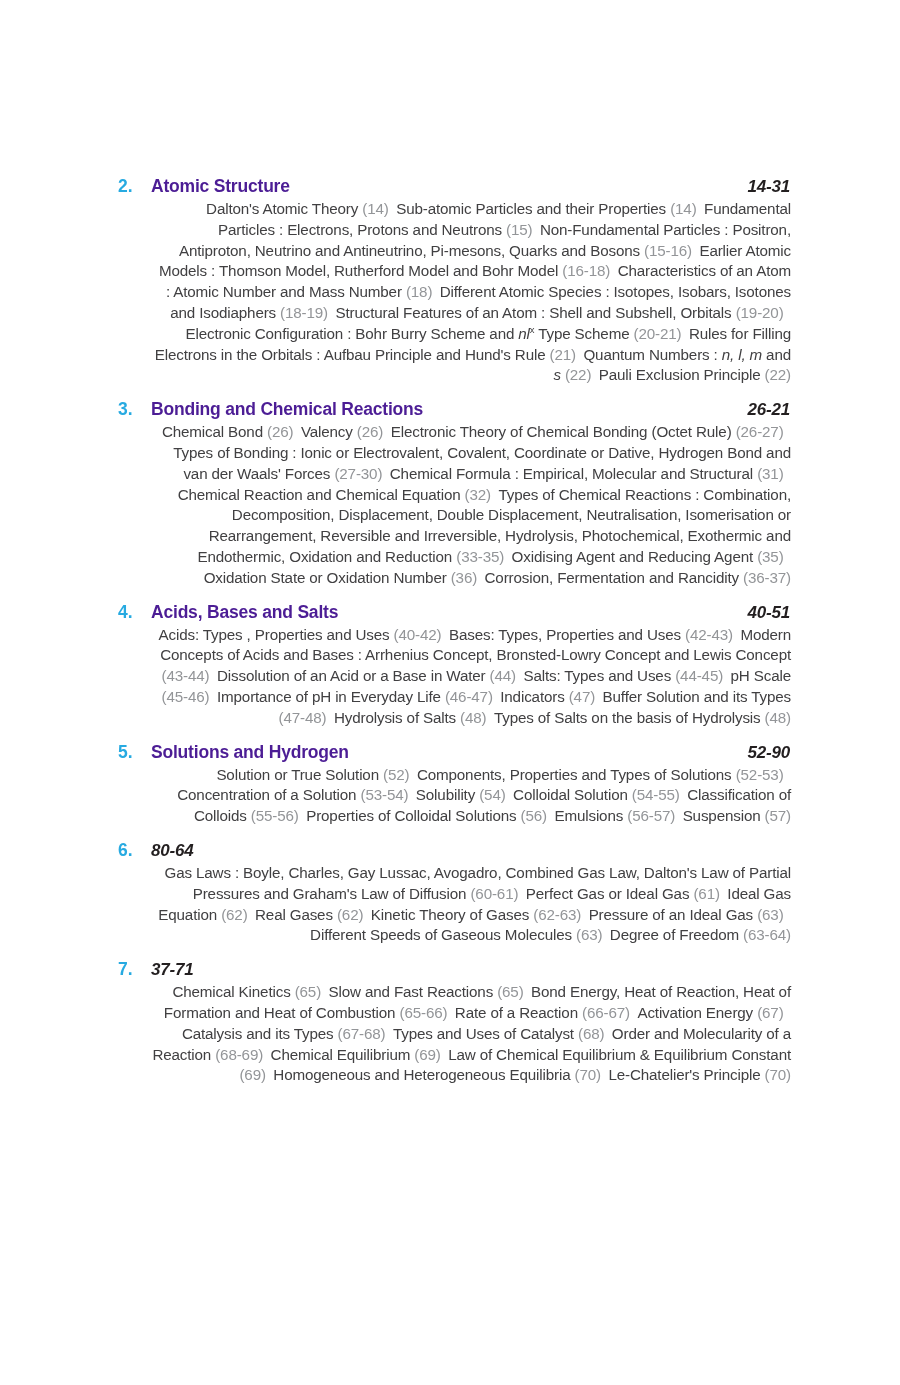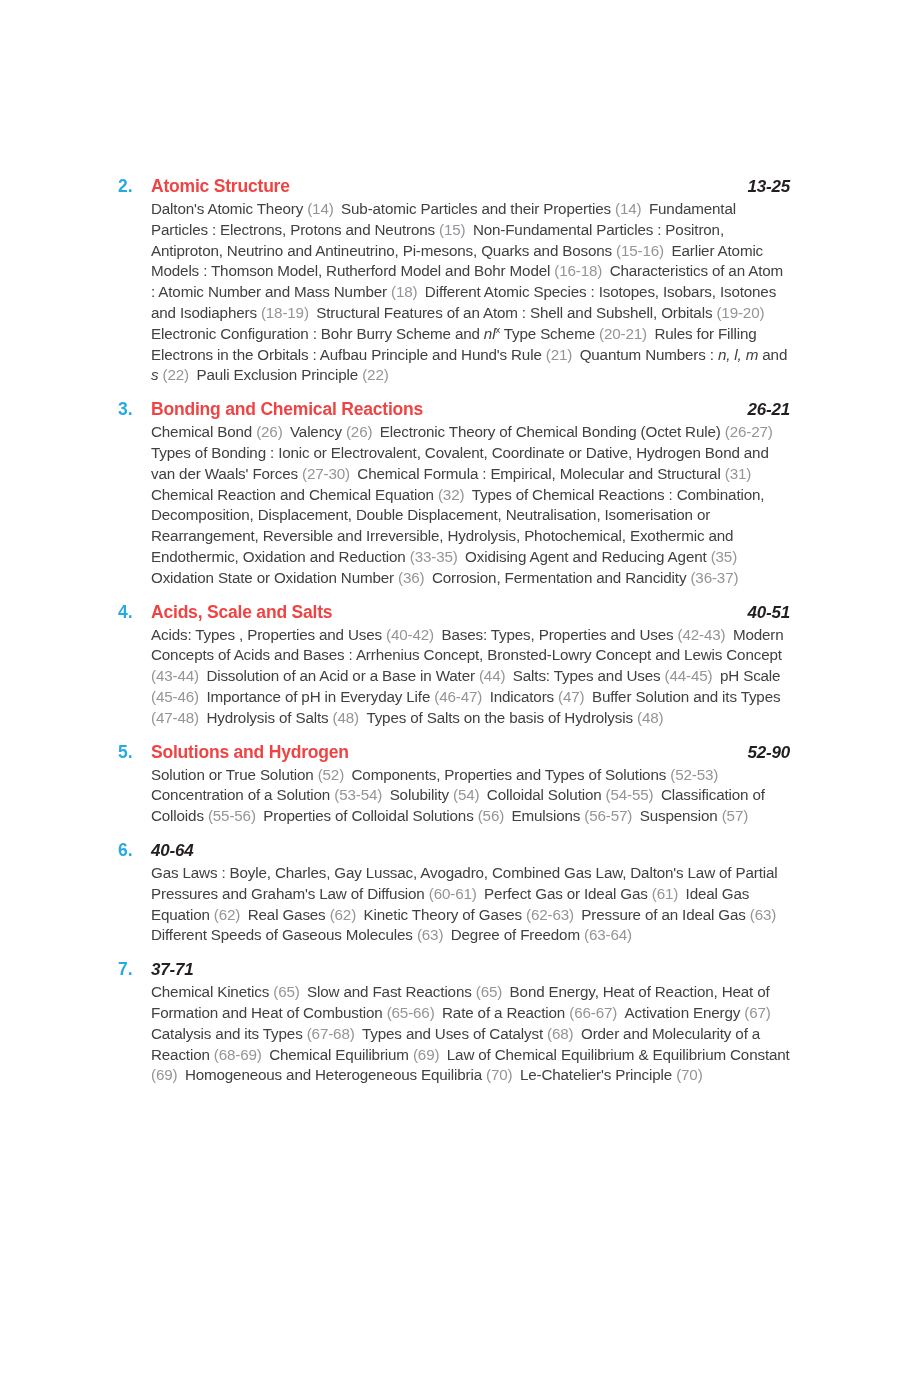--- a/index.html
+++ b/index.html
@@ -15,80 +15,80 @@
   .toc-section { margin-bottom:13px; }
   .sec-head {
     display:flex; align-items:baseline; margin-bottom:2px;
   }
   .sec-num {
     flex:0 0 33px; font-weight:bold; font-size:17.5px; line-height:21px;
     color:#27aae1;
   }
   .sec-title {
     flex:1 1 auto; font-weight:bold; font-size:17.5px; line-height:21px;
-    color:#ef4444; letter-spacing:-0.2px;
+    color:#4c1d95; letter-spacing:-0.2px;
   }
   .sec-pages {
     flex:0 0 auto; font-weight:bold; font-style:italic; font-size:17px;
     color:#231f20; letter-spacing:-0.2px;
   }
   .sec-topics {
     margin-left:33px; width:640px;
     font-size:15.2px; line-height:20.8px; color:#414042;
-    letter-spacing:-0.15px; text-align:left;
+    letter-spacing:-0.15px; text-align:right;
   }
   .sec-topics .topic { color:#414042; }
   .sec-topics .ref { color:#939598; }
   .sec-topics i { font-style:italic; }
   .sec-topics sup { font-size:0.62em; vertical-align:super; line-height:0; }
 </style>
 </head>
 <body>
 
 <main class="toc">
   <section class="toc-section">
     <div class="sec-head">
       <span class="sec-num">2.</span>
       <span class="sec-title">Atomic Structure</span>
-      <span class="sec-pages">13-25</span>
+      <span class="sec-pages">14-31</span>
     </div>
     <p class="sec-topics"><span class="topic"><span>Dalton's Atomic Theory</span> <span class="ref">(14)</span></span> <span class="topic"><span>Sub-atomic Particles and their Properties</span> <span class="ref">(14)</span></span> <span class="topic"><span>Fundamental Particles : Electrons, Protons and Neutrons</span> <span class="ref">(15)</span></span> <span class="topic"><span>Non-Fundamental Particles : Positron, Antiproton, Neutrino and Antineutrino, Pi-mesons, Quarks and Bosons</span> <span class="ref">(15-16)</span></span> <span class="topic"><span>Earlier Atomic Models : Thomson Model, Rutherford Model and Bohr Model</span> <span class="ref">(16-18)</span></span> <span class="topic"><span>Characteristics of an Atom : Atomic Number and Mass Number</span> <span class="ref">(18)</span></span> <span class="topic"><span>Different Atomic Species : Isotopes, Isobars, Isotones and Isodiaphers</span> <span class="ref">(18-19)</span></span> <span class="topic"><span>Structural Features of an Atom : Shell and Subshell, Orbitals</span> <span class="ref">(19-20)</span></span> <span class="topic"><span>Electronic Configuration : Bohr Burry Scheme and </span><i>nl</i><sup>x</sup><span> Type Scheme</span> <span class="ref">(20-21)</span></span> <span class="topic"><span>Rules for Filling Electrons in the Orbitals : Aufbau Principle and Hund's Rule</span> <span class="ref">(21)</span></span> <span class="topic"><span>Quantum Numbers : </span><i>n, l, m</i><span> and </span><i>s</i> <span class="ref">(22)</span></span> <span class="topic"><span>Pauli Exclusion Principle</span> <span class="ref">(22)</span></span></p>
   </section>
 
   <section class="toc-section">
     <div class="sec-head">
       <span class="sec-num">3.</span>
       <span class="sec-title">Bonding and Chemical Reactions</span>
       <span class="sec-pages">26-21</span>
     </div>
     <p class="sec-topics"><span class="topic"><span>Chemical Bond</span> <span class="ref">(26)</span></span> <span class="topic"><span>Valency</span> <span class="ref">(26)</span></span> <span class="topic"><span>Electronic Theory of Chemical Bonding (Octet Rule)</span> <span class="ref">(26-27)</span></span> <span class="topic"><span>Types of Bonding : Ionic or Electrovalent, Covalent, Coordinate or Dative, Hydrogen Bond and van der Waals' Forces</span> <span class="ref">(27-30)</span></span> <span class="topic"><span>Chemical Formula : Empirical, Molecular and Structural</span> <span class="ref">(31)</span></span> <span class="topic"><span>Chemical Reaction and Chemical Equation</span> <span class="ref">(32)</span></span> <span class="topic"><span>Types of Chemical Reactions : Combination, Decomposition, Displacement, Double Displacement, Neutralisation, Isomerisation or Rearrangement, Reversible and Irreversible, Hydrolysis, Photochemical, Exothermic and Endothermic, Oxidation and Reduction</span> <span class="ref">(33-35)</span></span> <span class="topic"><span>Oxidising Agent and Reducing Agent</span> <span class="ref">(35)</span></span> <span class="topic"><span>Oxidation State or Oxidation Number</span> <span class="ref">(36)</span></span> <span class="topic"><span>Corrosion, Fermentation and Rancidity</span> <span class="ref">(36-37)</span></span></p>
   </section>
 
   <section class="toc-section">
     <div class="sec-head">
       <span class="sec-num">4.</span>
-      <span class="sec-title">Acids, Scale and Salts</span>
+      <span class="sec-title">Acids, Bases and Salts</span>
       <span class="sec-pages">40-51</span>
     </div>
     <p class="sec-topics"><span class="topic"><span>Acids: Types , Properties and Uses</span> <span class="ref">(40-42)</span></span> <span class="topic"><span>Bases: Types, Properties and Uses</span> <span class="ref">(42-43)</span></span> <span class="topic"><span>Modern Concepts of Acids and Bases : Arrhenius Concept, Bronsted-Lowry Concept and Lewis Concept</span> <span class="ref">(43-44)</span></span> <span class="topic"><span>Dissolution of an Acid or a Base in Water</span> <span class="ref">(44)</span></span> <span class="topic"><span>Salts: Types and Uses</span> <span class="ref">(44-45)</span></span> <span class="topic"><span>pH Scale</span> <span class="ref">(45-46)</span></span> <span class="topic"><span>Importance of pH in Everyday Life</span> <span class="ref">(46-47)</span></span> <span class="topic"><span>Indicators</span> <span class="ref">(47)</span></span> <span class="topic"><span>Buffer Solution and its Types</span> <span class="ref">(47-48)</span></span> <span class="topic"><span>Hydrolysis of Salts</span> <span class="ref">(48)</span></span> <span class="topic"><span>Types of Salts on the basis of Hydrolysis</span> <span class="ref">(48)</span></span></p>
   </section>
 
   <section class="toc-section">
     <div class="sec-head">
       <span class="sec-num">5.</span>
       <span class="sec-title">Solutions and Hydrogen</span>
       <span class="sec-pages">52-90</span>
     </div>
     <p class="sec-topics"><span class="topic"><span>Solution or True Solution</span> <span class="ref">(52)</span></span> <span class="topic"><span>Components, Properties and Types of Solutions</span> <span class="ref">(52-53)</span></span> <span class="topic"><span>Concentration of a Solution</span> <span class="ref">(53-54)</span></span> <span class="topic"><span>Solubility</span> <span class="ref">(54)</span></span> <span class="topic"><span>Colloidal Solution</span> <span class="ref">(54-55)</span></span> <span class="topic"><span>Classification of Colloids</span> <span class="ref">(55-56)</span></span> <span class="topic"><span>Properties of Colloidal Solutions</span> <span class="ref">(56)</span></span> <span class="topic"><span>Emulsions</span> <span class="ref">(56-57)</span></span> <span class="topic"><span>Suspension</span> <span class="ref">(57)</span></span></p>
   </section>
 
   <section class="toc-section">
     <div class="sec-head">
       <span class="sec-num">6.</span>
-      <span class="sec-pages">40-64</span>
+      <span class="sec-pages">80-64</span>
     </div>
     <p class="sec-topics"><span class="topic"><span>Gas Laws : Boyle, Charles, Gay Lussac, Avogadro, Combined Gas Law, Dalton's Law of Partial Pressures and Graham's Law of Diffusion</span> <span class="ref">(60-61)</span></span> <span class="topic"><span>Perfect Gas or Ideal Gas</span> <span class="ref">(61)</span></span> <span class="topic"><span>Ideal Gas Equation</span> <span class="ref">(62)</span></span> <span class="topic"><span>Real Gases</span> <span class="ref">(62)</span></span> <span class="topic"><span>Kinetic Theory of Gases</span> <span class="ref">(62-63)</span></span> <span class="topic"><span>Pressure of an Ideal Gas</span> <span class="ref">(63)</span></span> <span class="topic"><span>Different Speeds of Gaseous Molecules</span> <span class="ref">(63)</span></span> <span class="topic"><span>Degree of Freedom</span> <span class="ref">(63-64)</span></span></p>
   </section>
 
   <section class="toc-section">
     <div class="sec-head">
       <span class="sec-num">7.</span>
       <span class="sec-pages">37-71</span>
     </div>
     <p class="sec-topics"><span class="topic"><span>Chemical Kinetics</span> <span class="ref">(65)</span></span> <span class="topic"><span>Slow and Fast Reactions</span> <span class="ref">(65)</span></span> <span class="topic"><span>Bond Energy, Heat of Reaction, Heat of Formation and Heat of Combustion</span> <span class="ref">(65-66)</span></span> <span class="topic"><span>Rate of a Reaction</span> <span class="ref">(66-67)</span></span> <span class="topic"><span>Activation Energy</span> <span class="ref">(67)</span></span> <span class="topic"><span>Catalysis and its Types</span> <span class="ref">(67-68)</span></span> <span class="topic"><span>Types and Uses of Catalyst</span> <span class="ref">(68)</span></span> <span class="topic"><span>Order and Molecularity of a Reaction</span> <span class="ref">(68-69)</span></span> <span class="topic"><span>Chemical Equilibrium</span> <span class="ref">(69)</span></span> <span class="topic"><span>Law of Chemical Equilibrium &amp; Equilibrium Constant</span> <span class="ref">(69)</span></span> <span class="topic"><span>Homogeneous and Heterogeneous Equilibria</span> <span class="ref">(70)</span></span> <span class="topic"><span>Le-Chatelier's Principle</span> <span class="ref">(70)</span></span></p>

